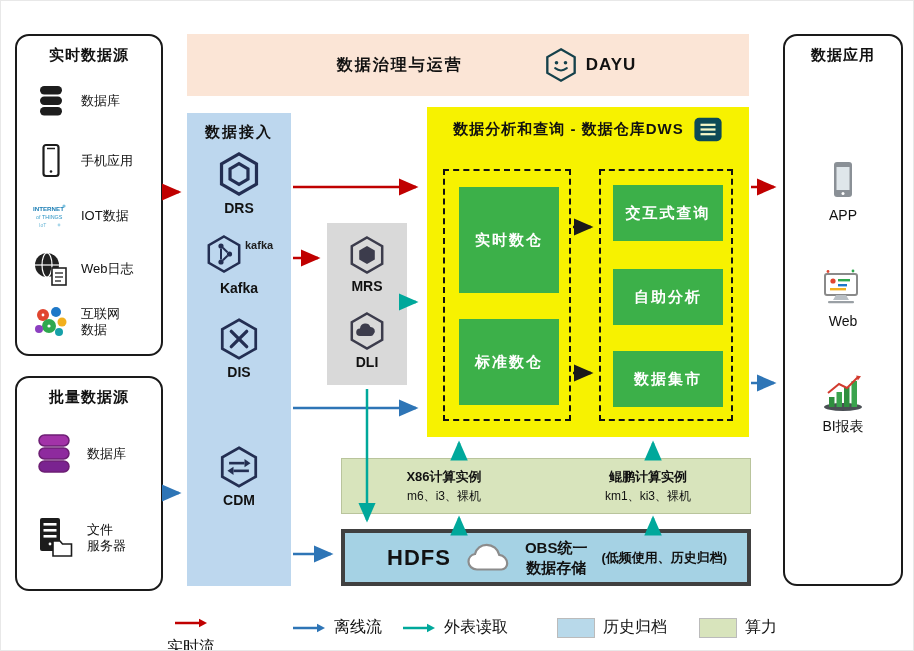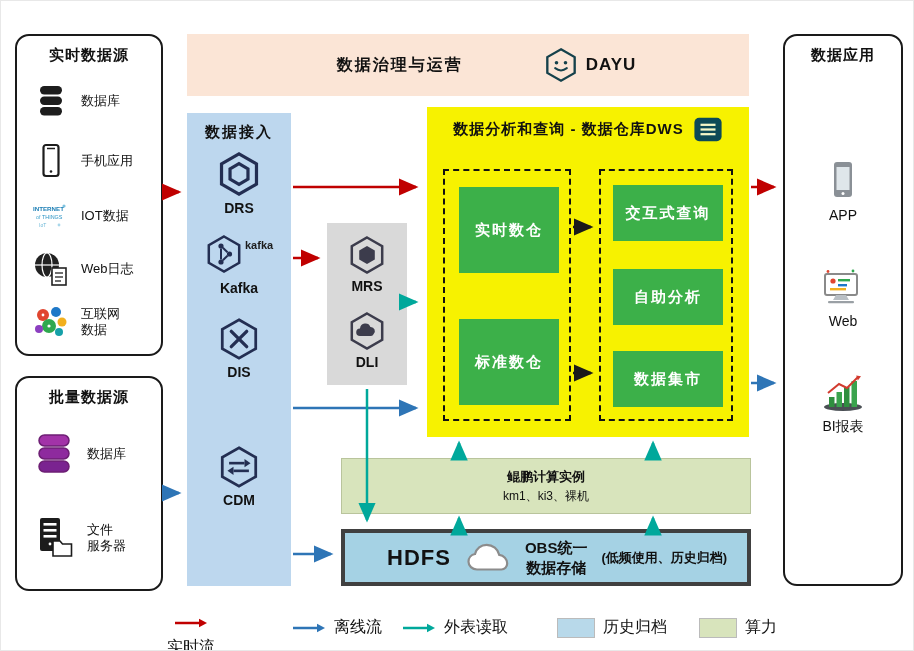--- a/index.html
+++ b/index.html
@@ -224,21 +224,21 @@
       <span>数据分析和查询 - 数据仓库DWS</span>
       <svg width="30" height="27" viewBox="0 0 32 28">
         <rect x="1.5" y="1.5" width="29" height="25" rx="5" fill="#0c4a57"></rect>
         <line x1="8" y1="9" x2="24" y2="9" stroke="#f3f7c8" stroke-width="2.4"></line>
         <line x1="8" y1="14" x2="24" y2="14" stroke="#f3f7c8" stroke-width="2.4"></line>
         <line x1="8" y1="19" x2="24" y2="19" stroke="#f3f7c8" stroke-width="2.4"></line>
       </svg>
     </div>
 
     <div class="dashed" style="left:16px; top:62px; width:128px; height:252px;">
-      <div class="green-box" style="left:14px; top:16px; width:100px; height:86px;">
+      <div class="green-box" style="left:14px; top:16px; width:100px; height:106px;">
         <span>实时数仓</span>
       </div>
       <div class="green-box" style="left:14px; top:148px; width:100px; height:86px;">
         <span>标准数仓</span>
       </div>
     </div>
 
     <div class="dashed" style="left:172px; top:62px; width:134px; height:252px;">
       <div class="green-box" style="left:12px; top:14px; width:110px; height:56px;">
         <span>交互式查询</span>
@@ -246,20 +246,24 @@
       <div class="green-box" style="left:12px; top:98px; width:110px; height:56px;">
         <span>自助分析</span>
       </div>
       <div class="green-box" style="left:12px; top:180px; width:110px; height:56px;">
         <span>数据集市</span>
       </div>
     </div>
   </div>
 
   <div class="compute" style="left:340px; top:457px; width:410px; height:56px;">
+    <div class="compute-half">
+      <span class="compute-title">X86计算实例</span>
+      <span class="compute-sub">m6、i3、裸机</span>
+    </div>
     <div class="compute-half">
       <span class="compute-title">鲲鹏计算实例</span>
       <span class="compute-sub">km1、ki3、裸机</span>
     </div>
   </div>
 
   <div class="hdfs" style="left:340px; top:528px; width:410px; height:57px;">
     <span class="hdfs-name">HDFS</span>
     <svg width="46" height="31" viewBox="0 0 46 31">
       <path d="M12,27.5 C7.2,27.5 3.5,23.9 3.5,19.7 c0,-3.8 2.8,-7 6.5,-7.7 C11.3,6.4 16,2.8 21.6,2.8 c6.2,0 11.4,4.3 12.7,10.1 4.4,0.6 7.9,4.3 7.9,8.7 0,3.2 -2.6,5.9 -5.8,5.9 Z" fill="#fff" stroke="#8c8c8c" stroke-width="2.2"></path>

